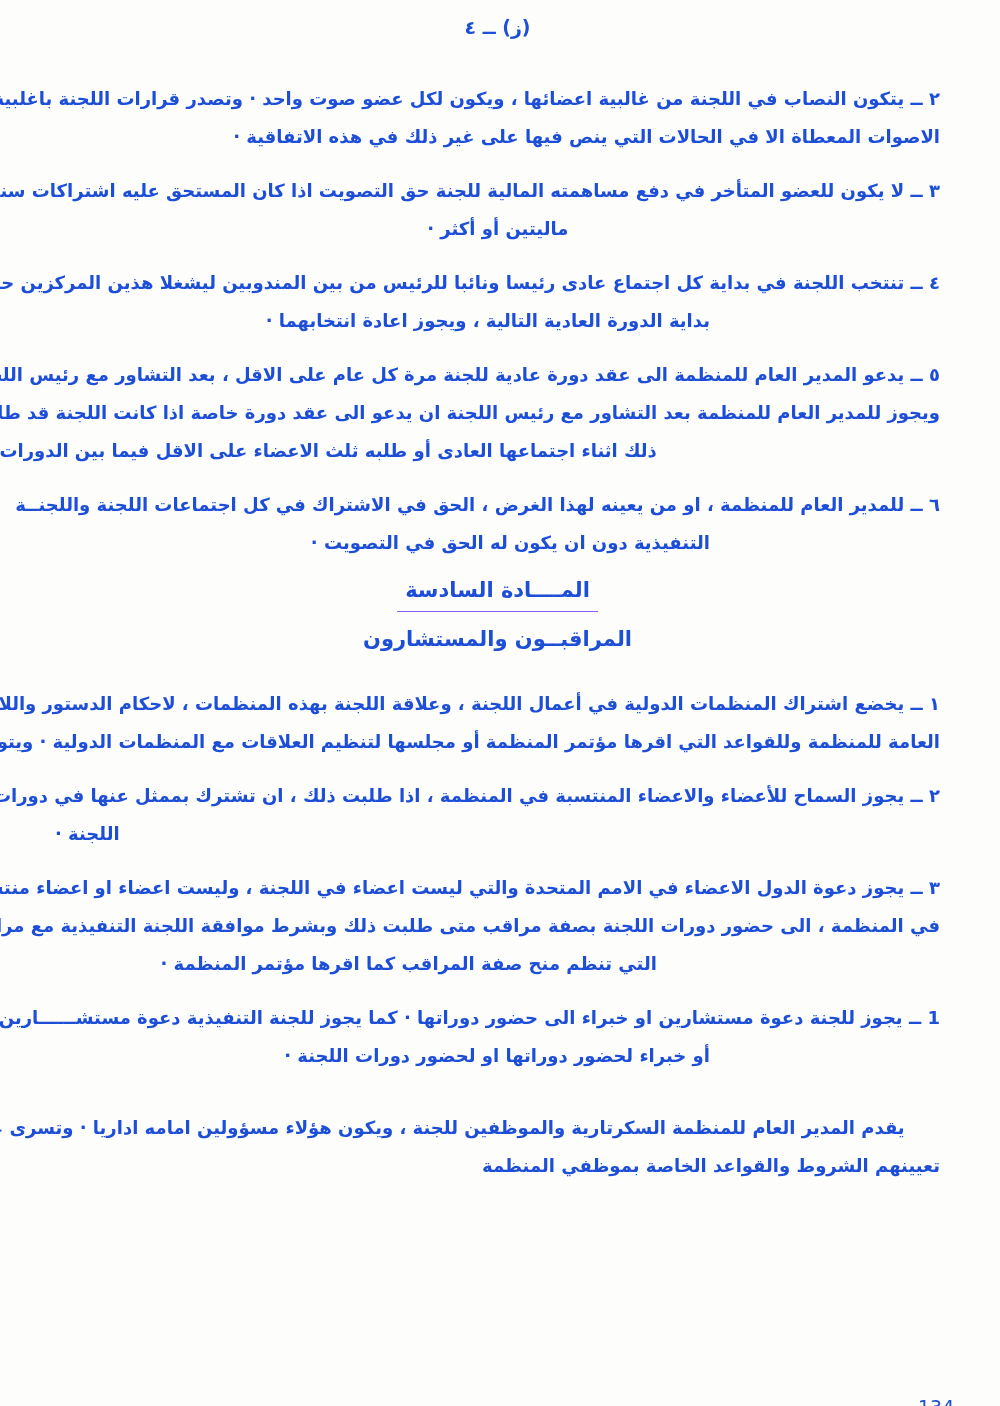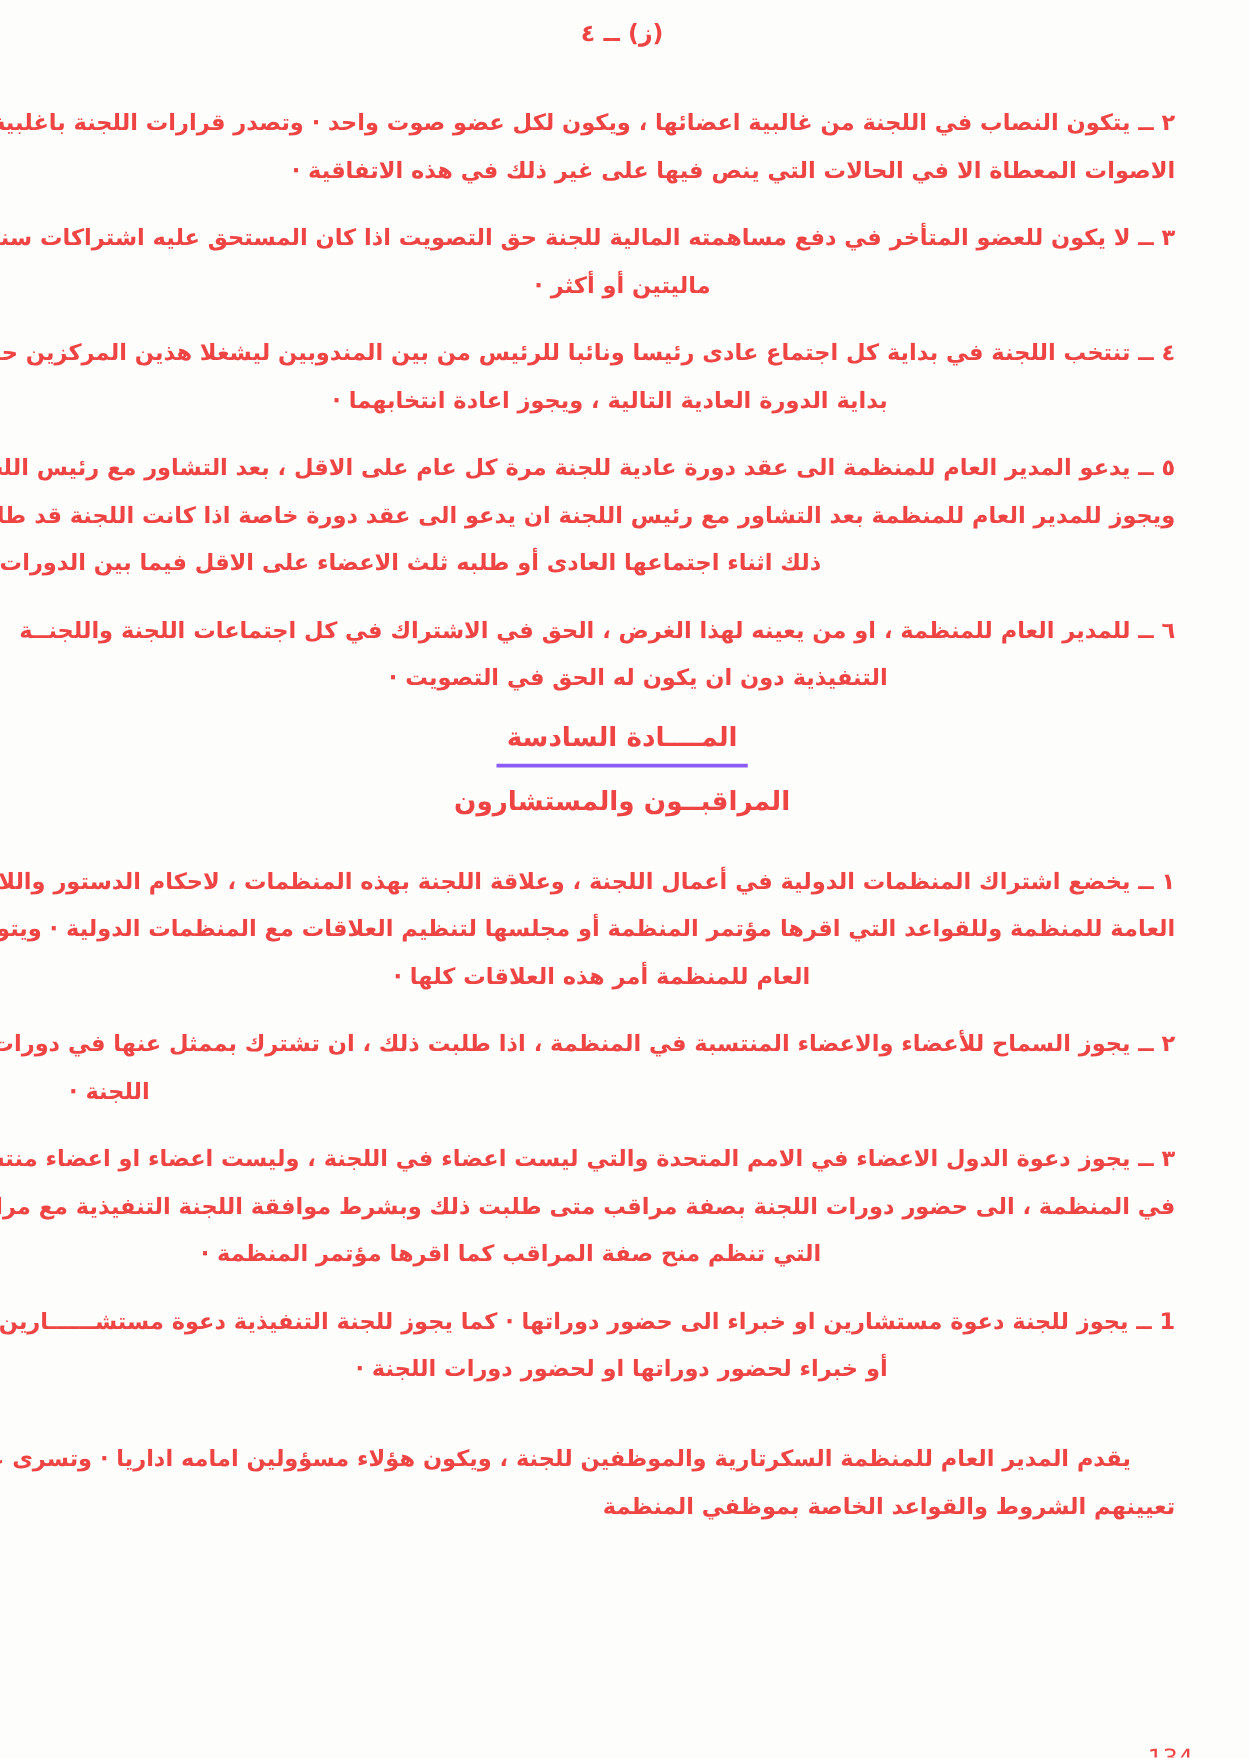--- a/index.html
+++ b/index.html
@@ -7,21 +7,21 @@
     width:1000px;height:1406px;
     background:#fdfdfb;
     font-family:"DejaVu Sans",sans-serif;
   }
   .page{
     position:relative;
     width:1000px;height:1406px;
     box-sizing:border-box;
     padding:16px 60px 0 55px;
     background:#fdfdfb;
-    color:#ef4444;
+    color:#1d4ed8;
     direction:rtl;
     overflow:hidden;
     font-weight:700;
   }
   .page-header{
     text-align:center;
     font-size:19px;
     letter-spacing:1px;
     margin-bottom:42px;
   }
@@ -41,21 +41,21 @@
   .ind33{padding-right:33%;}
   .ind42{padding-right:42%;}
   .article-heading{
     text-align:center;
     margin:12px 0 34px 0;
   }
   .article-title{
     display:inline-block;
     font-size:21px;
     padding:0 8px 9px 8px;
-    border-bottom:3px solid #8b5cf6;
+    border-bottom:1px solid #8b5cf6;
   }
   .article-subtitle{
     font-size:21px;
     margin-top:15px;
   }
   .page-number{
     position:absolute;
     top:1396px;
     left:918px;
     direction:ltr;
@@ -97,21 +97,20 @@
 
   <div class="article-heading">
     <span class="article-title">المــــادة السادسة</span>
     <div class="article-subtitle">المراقبــون والمستشارون</div>
   </div>
 
   <section>
     <div class="para">
       <div class="line l-full">١ ــ يخضع اشتراك المنظمات الدولية في أعمال اللجنة ، وعلاقة اللجنة بهذه المنظمات ، لاحكام الدستور واللائحة</div>
       <div class="line l-full">العامة للمنظمة وللقواعد التي اقرها مؤتمر المنظمة أو مجلسها لتنظيم العلاقات مع المنظمات الدولية · ويتولى المدير</div>
-      <div class="line l-start ind33">العام للمنظمة أمر هذه العلاقات كلها ·</div>
     </div>
     <div class="para">
       <div class="line l-full">٢ ــ يجوز السماح للأعضاء والاعضاء المنتسبة في المنظمة ، اذا طلبت ذلك ، ان تشترك بممثل عنها في دورات</div>
       <div class="line l-end">اللجنة ·</div>
     </div>
     <div class="para">
       <div class="line l-full">٣ ــ يجوز دعوة الدول الاعضاء في الامم المتحدة والتي ليست اعضاء في اللجنة ، وليست اعضاء او اعضاء منتسبــة</div>
       <div class="line l-full">في المنظمة ، الى حضور دورات اللجنة بصفة مراقب متى طلبت ذلك وبشرط موافقة اللجنة التنفيذية مع مراعاة النصوص</div>
       <div class="line l-start ind32">التي تنظم منح صفة المراقب كما اقرها مؤتمر المنظمة ·</div>
     </div>

